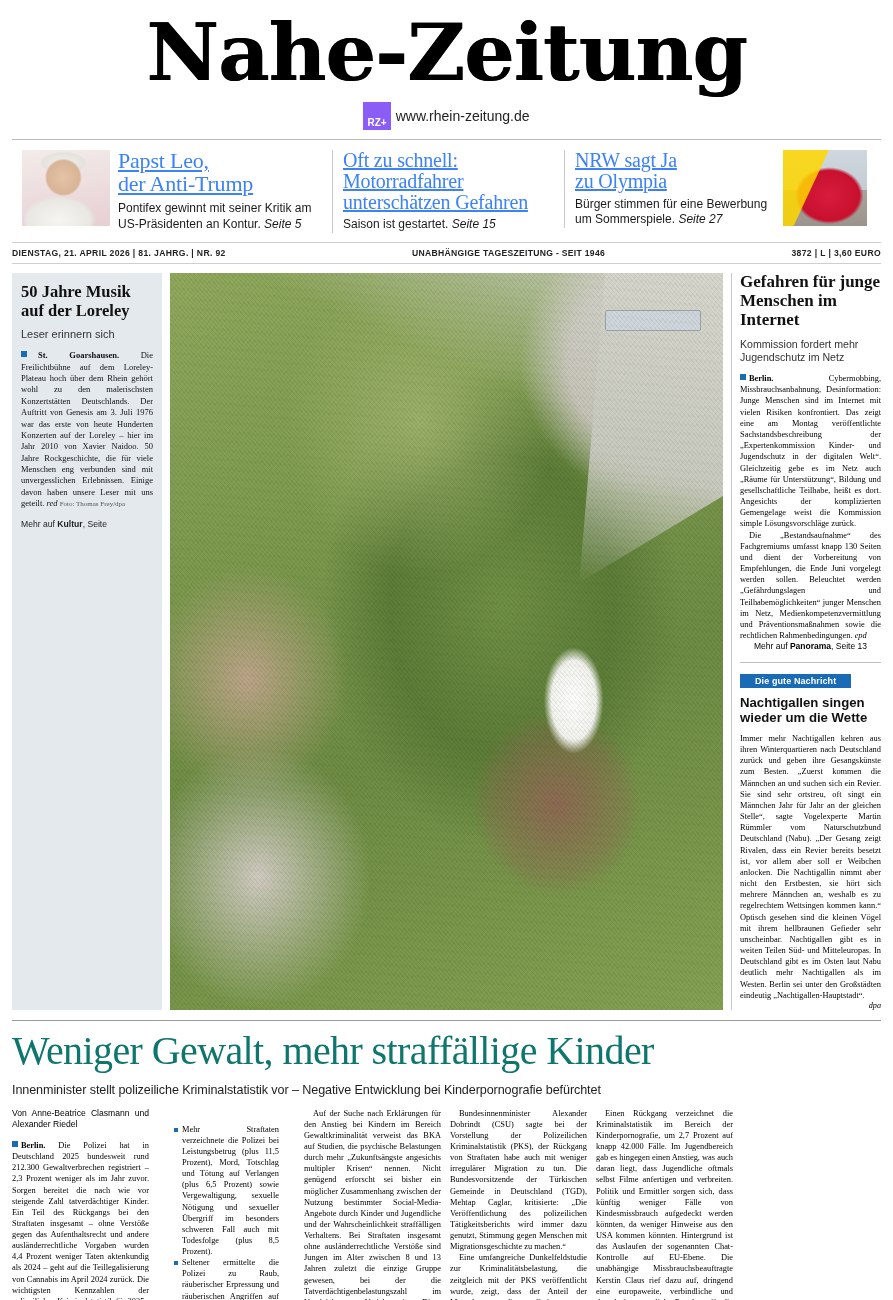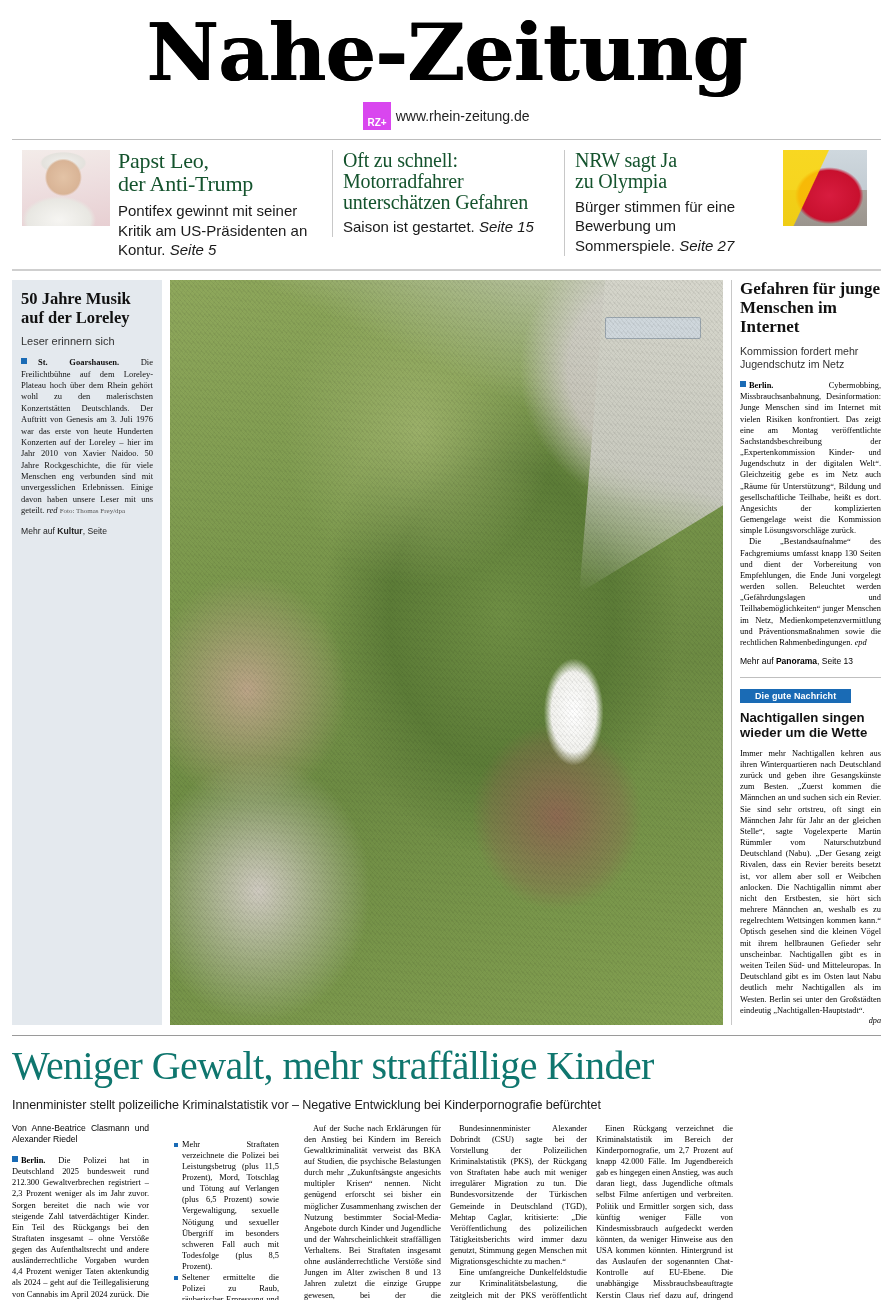--- a/index.html
+++ b/index.html
@@ -13,38 +13,38 @@
     font-weight:bold;
     font-size:78px;
     letter-spacing:-1px;
     line-height:1;
     transform:scaleX(1.02);
     font-style:normal;
     color:#000;
     text-shadow:0.6px 0 0 #000;
   }
   .masthead-sub{margin-top:10px;display:flex;justify-content:center;align-items:center;gap:5px;}
-  .rz-badge{background:#d946ef;color:#fff;font-weight:bold;font-size:10px;padding:16px 4px 2px 4px;letter-spacing:0px;line-height:1;}
+  .rz-badge{background:#8b5cf6;color:#fff;font-weight:bold;font-size:10px;padding:16px 4px 2px 4px;letter-spacing:0px;line-height:1;}
   .masthead-url{font-size:14px;color:#222;}
 
   .rule-thin{height:1px;background:#bdbdbd;margin:9px 12px 0 12px;}
   .rule-thin2{height:1px;background:#cfcfcf;margin:0 12px;}
 
   
   .teasers{display:flex;margin:0 12px;padding:10px 0 9px 0;align-items:flex-start;}
   .teaser{display:flex;gap:8px;padding:0 10px;box-sizing:border-box;}
   .teaser.t1{width:320px;}
   .teaser.t2{width:232px;border-left:1px solid #c8c8c8;}
   .teaser.t3{width:313px;border-left:1px solid #c8c8c8;}
   .teaser-photo{width:88px;height:76px;flex:none;border:0;overflow:hidden;}
   .teaser-photo.right{order:2;width:84px;height:76px;}
   .teaser-body{flex:1;min-width:0;}
-  .teaser-head{font-family:"Liberation Serif",serif;font-size:22px;line-height:1.04;letter-spacing:-0.2px;color:#14532d;}
+  .teaser-head{font-family:"Liberation Serif",serif;font-size:22px;line-height:1.04;letter-spacing:-0.2px;color:#3b82f6;text-decoration:underline;}
   .teaser-head.small{font-size:20px;}
-  .teaser-sub{font-size:15px;line-height:1.32;margin-top:5px;color:#1a1a1a;}
+  .teaser-sub{font-size:12px;line-height:1.32;margin-top:5px;color:#1a1a1a;}
   .teaser-sub i{font-style:italic;}
 
   
   .ph-pope{
     background:
       radial-gradient(ellipse 34% 40% at 47% 36%, #e3c3a6 0%, #d9b496 55%, rgba(217,180,150,0) 62%),
       radial-gradient(ellipse 40% 22% at 47% 17%, #f2f1ee 0%, #e4e2dd 60%, rgba(0,0,0,0) 66%),
       radial-gradient(ellipse 60% 45% at 42% 92%, #f6f5f2 0%, #e8e7e2 60%, rgba(0,0,0,0) 70%),
       linear-gradient(170deg,#f3ece9 0%,#eedfe0 45%,#e7cfd2 100%);
   }
@@ -100,21 +100,21 @@
     position:absolute;right:0;top:0;width:26%;height:42%;
     background:linear-gradient(200deg,#d7d7cd 0%,#c9cabf 60%,rgba(201,202,191,0) 100%);
     clip-path:polygon(18% 0,100% 0,100% 72%,0 100%);
   }
   .photo-barge{position:absolute;right:4%;top:5%;width:17%;height:2.6%;background:#cfd7dc;border:1px solid #9aa6ae;border-radius:2px;}
 
   .right-col{width:150px;flex:none;margin-left:8px;border-left:1px solid #c8c8c8;padding-left:8px;box-sizing:border-box;}
   .rc-head{font-family:"Liberation Serif",serif;font-weight:bold;font-size:17px;line-height:1.1;color:#111;}
   .rc-sub{font-size:10.6px;line-height:1.22;margin-top:9px;color:#333;}
   .rc-text{font-size:8.4px;line-height:1.33;margin-top:9px;text-align:justify;font-family:"Liberation Serif",serif;}
-  .rc-more{font-size:8.5px;margin-top:8px;}
+  .rc-more{font-size:8.5px;text-align:center;}
   .rc-more b{font-weight:bold;}
 
   .good-news-wrap{margin-top:11px;border-top:1px solid #bfbfbf;padding-top:7px;}
   .good-news-badge{display:inline-block;background:#1a6bb5;color:#fff;font-weight:bold;font-size:9px;padding:2px 15px;letter-spacing:0.1px;}
   .gn-head{font-family:"Liberation Sans",sans-serif;font-weight:bold;font-size:13.2px;line-height:1.12;margin-top:8px;color:#111;}
   .gn-text{font-size:8.4px;line-height:1.33;margin-top:7px;text-align:justify;font-family:"Liberation Serif",serif;}
   .gn-credit{text-align:right;font-style:italic;font-size:8.2px;font-family:"Liberation Serif",serif;}
 
   
   .lead{margin-top:10px;border-top:1px solid #9a9a9a;padding-top:10px;}
@@ -185,20 +185,25 @@
           <span>Bürger stimmen für eine Bewerbung um Sommerspiele.</span>
           <i>Seite 27</i>
         </div>
       </div>
       <div class="teaser-photo right ph-nrw"></div>
     </div>
 
   </div>
   <div class="rule-thin2"></div>
 
+  <div class="dateline">
+    <span>DIENSTAG, 21. APRIL 2026 | 81. JAHRG. | NR. 92</span>
+    <span class="mid">UNABHÄNGIGE TAGESZEITUNG - SEIT 1946</span>
+    <span>3872 | L | 3,60 EURO</span>
+  </div>
   <div class="rule-thin2"></div>
 
   <div class="content">
 
     <div class="top-block">
 
       <div class="left-box">
         <div class="lb-head">50 Jahre Musik auf der Loreley</div>
         <div class="lb-sub">Leser erinnern sich</div>
         <div class="lb-text">

